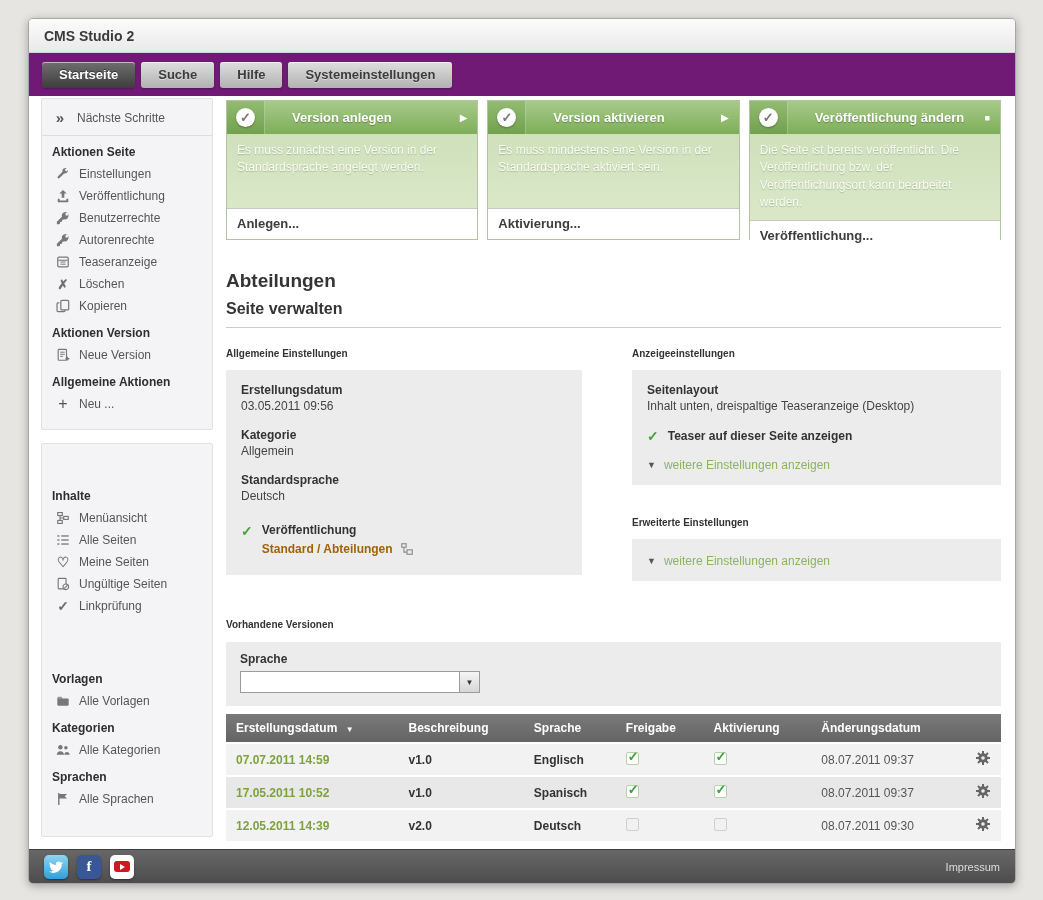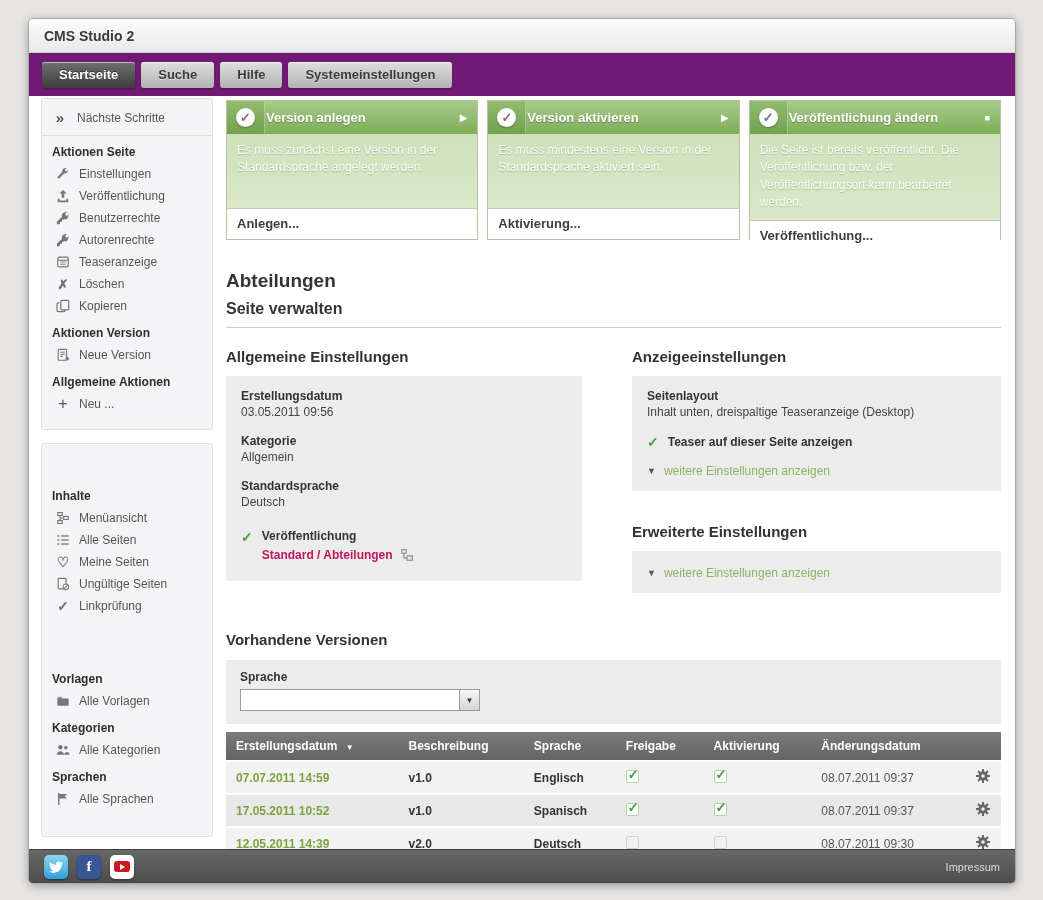--- a/index.html
+++ b/index.html
@@ -49,41 +49,41 @@
   .side-item { display:flex; align-items:center; gap:8px; padding:3px 8px 3px 13px; color:#555; cursor:pointer; }
   .ic { width:16px; height:16px; display:inline-flex; align-items:center; justify-content:center; color:#777; font-weight:bold; flex-shrink:0; font-size:14px; }
   .ic svg { display:block; }
   main { flex:1; padding-right:2px; overflow:hidden; }
   
   .cards { display:flex; gap:9px; margin-top:2px; }
   .card { flex:1; border:1px solid #b2c4a0; display:flex; flex-direction:column; height:140px; background:#fff; }
   .card-header { height:33px; display:flex; align-items:center; background:linear-gradient(#a7ca89,#7eae59); cursor:pointer; }
   .card-status { width:38px; height:33px; background:linear-gradient(#93bb71,#71a14e); display:flex; align-items:center; justify-content:center; border-right:1px solid rgba(255,255,255,.3); flex-shrink:0; }
   .status-circle { width:19px; height:19px; border-radius:50%; background:#fdfdfd; color:#787878; font-size:13px; font-weight:bold; display:flex; align-items:center; justify-content:center; box-shadow:0 1px 2px rgba(0,0,0,.3); }
-  .card-title { flex:1; padding-left:1px; color:#fff; font-weight:bold; font-size:13px; text-shadow:0 1px 1px rgba(0,0,0,.28); }
+  .card-title { flex:1; padding-left:27px; color:#fff; font-weight:bold; font-size:13px; text-shadow:0 1px 1px rgba(0,0,0,.28); }
   .card-corner { padding-right:10px; color:#fff; font-size:10px; }
   .card-body { flex:1; background:linear-gradient(#cfe0bb,#dae8c8); color:#fafcf5; font-size:12px; padding:8px 10px; line-height:1.45; text-shadow:0 1px 1px rgba(110,140,90,.45); }
   .card-action { background:#fff; border-top:1px solid #c6c6c6; padding:7px 10px 8px; font-size:13px; font-weight:bold; color:#3d3d3d; cursor:pointer; }
   
   .page-title { font-size:19px; font-weight:bold; color:#343434; margin:30px 0 8px; }
   .page-subtitle { font-size:16px; font-weight:bold; color:#343434; margin:0 0 9px; }
   .rule { border:none; border-top:1px solid #ccc; margin:0; }
   
   .settings-row { display:flex; margin-top:20px; }
   .col-left { width:356px; margin-right:50px; flex-shrink:0; }
   .col-right { flex:1; }
-  .sec-header { font-size:15px; font-weight:bold; color:#333; margin-bottom:11px; }
+  .sec-header { font-size:10px; font-weight:bold; color:#333; margin-bottom:11px; }
   .gray-box { background:#ececec; padding:13px 15px; font-size:12px; color:#444; }
   .col-left .gray-box { min-height:205px; }
   .field { margin-bottom:15px; }
   .lbl { font-weight:bold; color:#333; margin-bottom:2px; font-size:12px; }
   .green-check { color:#46a33c; font-weight:bold; font-size:14px; margin-right:9px; }
   .pub-row { margin-top:20px; display:flex; align-items:flex-start; }
   .pub-row .lbl { margin-bottom:4px; }
-  .green-link { color:#be185d; font-weight:bold; cursor:pointer; text-decoration:none; }
+  .green-link { color:#a16207; font-weight:bold; cursor:pointer; text-decoration:none; }
   .pub-link { display:flex; align-items:center; gap:6px; }
   .teaser-row { margin-top:15px; display:flex; align-items:center; font-weight:bold; color:#333; }
   .more-row { margin-top:14px; display:flex; align-items:center; gap:8px; cursor:pointer; }
   .tri { color:#555; font-size:9px; }
   .more-link { color:#8cb45f; text-decoration:none; }
   .adv-header { margin-top:32px; }
   
   .versions-h { margin-top:38px; margin-bottom:0; }
   .filter-box { background:#ececec; padding:10px 14px 13px; margin-top:12px; }
   .dropdown { margin-top:5px; display:flex; width:240px; cursor:pointer; }

